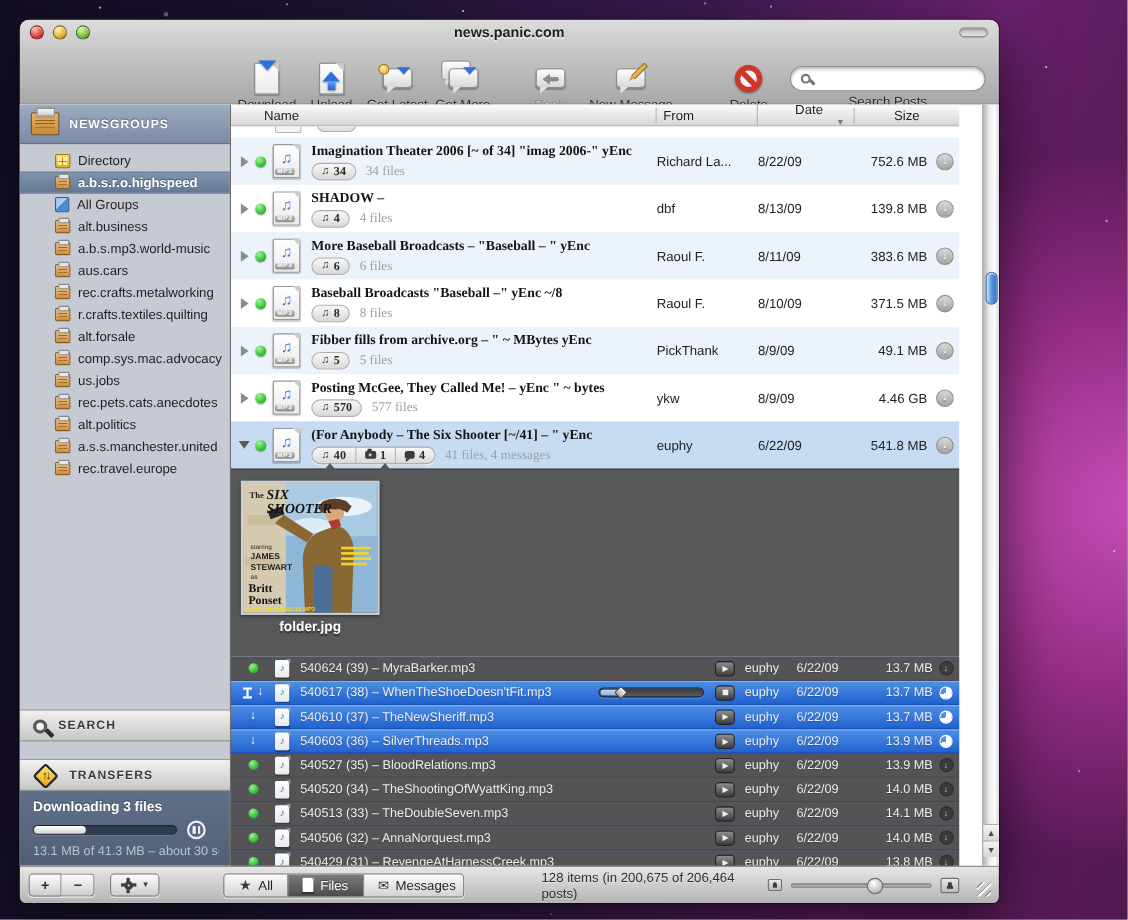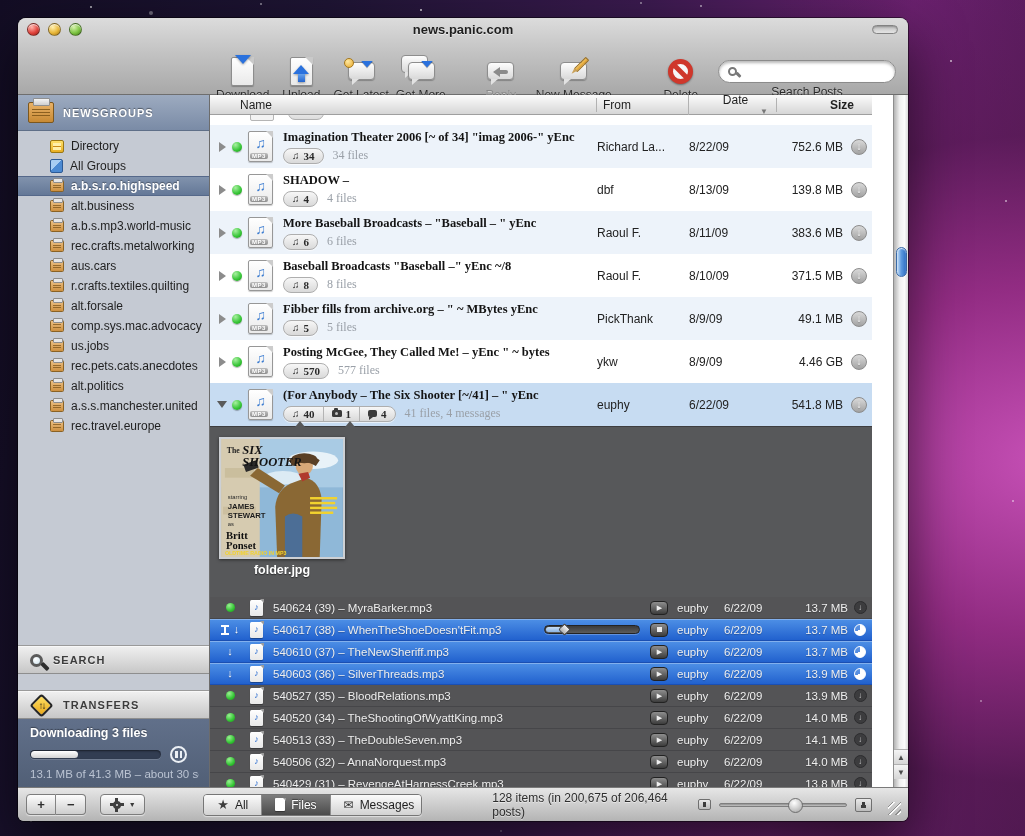--- a/index.html
+++ b/index.html
@@ -146,21 +146,21 @@
 
   
   .main { flex:1; display:flex; min-width:0;gap:21px; }
   .maincol { flex:1; display:flex; flex-direction:column; min-width:0; }
   .lheader { height:20px; background:linear-gradient(#fcfcfc,#d6d6d6); border-bottom:1px solid #9f9f9f;
     display:flex; align-items:center; font-size:12px; color:#1f1f1f; flex:none; }
   .lh-name { flex:1; padding-left:30px; }
   .lh-from { width:92px; border-left:1px solid #b2b2b2; padding-left:6px; }
   .lh-date { width:88px; border-left:1px solid #b2b2b2; padding-left:6px; display:flex; align-items:center;flex-direction:column; }
   .lh-date .sort { margin-left:auto; margin-right:8px; font-size:8px; color:#777; }
-  .lh-size { width:96px; border-left:1px solid #b2b2b2; text-align:right; padding-right:18px;font-weight:bold; }
+  .lh-size { width:96px; border-left:1px solid #b2b2b2; text-align:right; padding-right:36px; }
 
   .partialrow { height:10px; background:#fff; position:relative; overflow:hidden; flex:none; }
   .partialrow .pi { position:absolute; left:40px; top:-14px; width:24px; height:20px; background:#f3f3f3; border:1px solid #b5b5b5; border-radius:2px; }
   .partialrow .pp { position:absolute; left:78px; top:-9px; width:36px; height:14px; border-radius:8px; background:linear-gradient(#f6f6f6,#dcdcdc); border:1px solid #b0b0b0; }
 
   .mrow { height:43px; display:flex; align-items:center; flex:none; }
   .mrow.alt { background:#edf3fa; }
   .mrow.sel { background:#c7dcf2; }
   .disc { width:16px; margin-left:4px; display:flex; justify-content:center; flex:none; }
   .disc i { width:0; height:0; border-top:5px solid transparent; border-bottom:5px solid transparent; border-left:7px solid #8c8c8c; }
@@ -383,43 +383,43 @@
     <div class="sidebar">
       <div class="ngbanner">
         <span class="crate"></span>
         <span class="txt">NEWSGROUPS</span>
       </div>
       <div class="sgroups">
         <div class="sitem">
             <span class="dicon"></span>
             <span>Directory</span>
           </div>
+        <div class="sitem sel">
+            <span class="gicon"></span>
+            <span>a.b.s.r.o.highspeed</span>
+          </div>
         <div class="sitem">
             <span class="aicon"></span>
             <span>All Groups</span>
           </div>
-        <div class="sitem sel">
-            <span class="gicon"></span>
-            <span>a.b.s.r.o.highspeed</span>
-          </div>
         <div class="sitem">
             <span class="gicon"></span>
             <span>alt.business</span>
           </div>
         <div class="sitem">
             <span class="gicon"></span>
             <span>a.b.s.mp3.world-music</span>
           </div>
         <div class="sitem">
             <span class="gicon"></span>
+            <span>aus.cars</span>
+          </div>
+        <div class="sitem">
+            <span class="gicon"></span>
             <span>rec.crafts.metalworking</span>
-          </div>
-        <div class="sitem">
-            <span class="gicon"></span>
-            <span>aus.cars</span>
           </div>
         <div class="sitem">
             <span class="gicon"></span>
             <span>r.crafts.textiles.quilting</span>
           </div>
         <div class="sitem">
             <span class="gicon"></span>
             <span>alt.forsale</span>
           </div>
         <div class="sitem">

